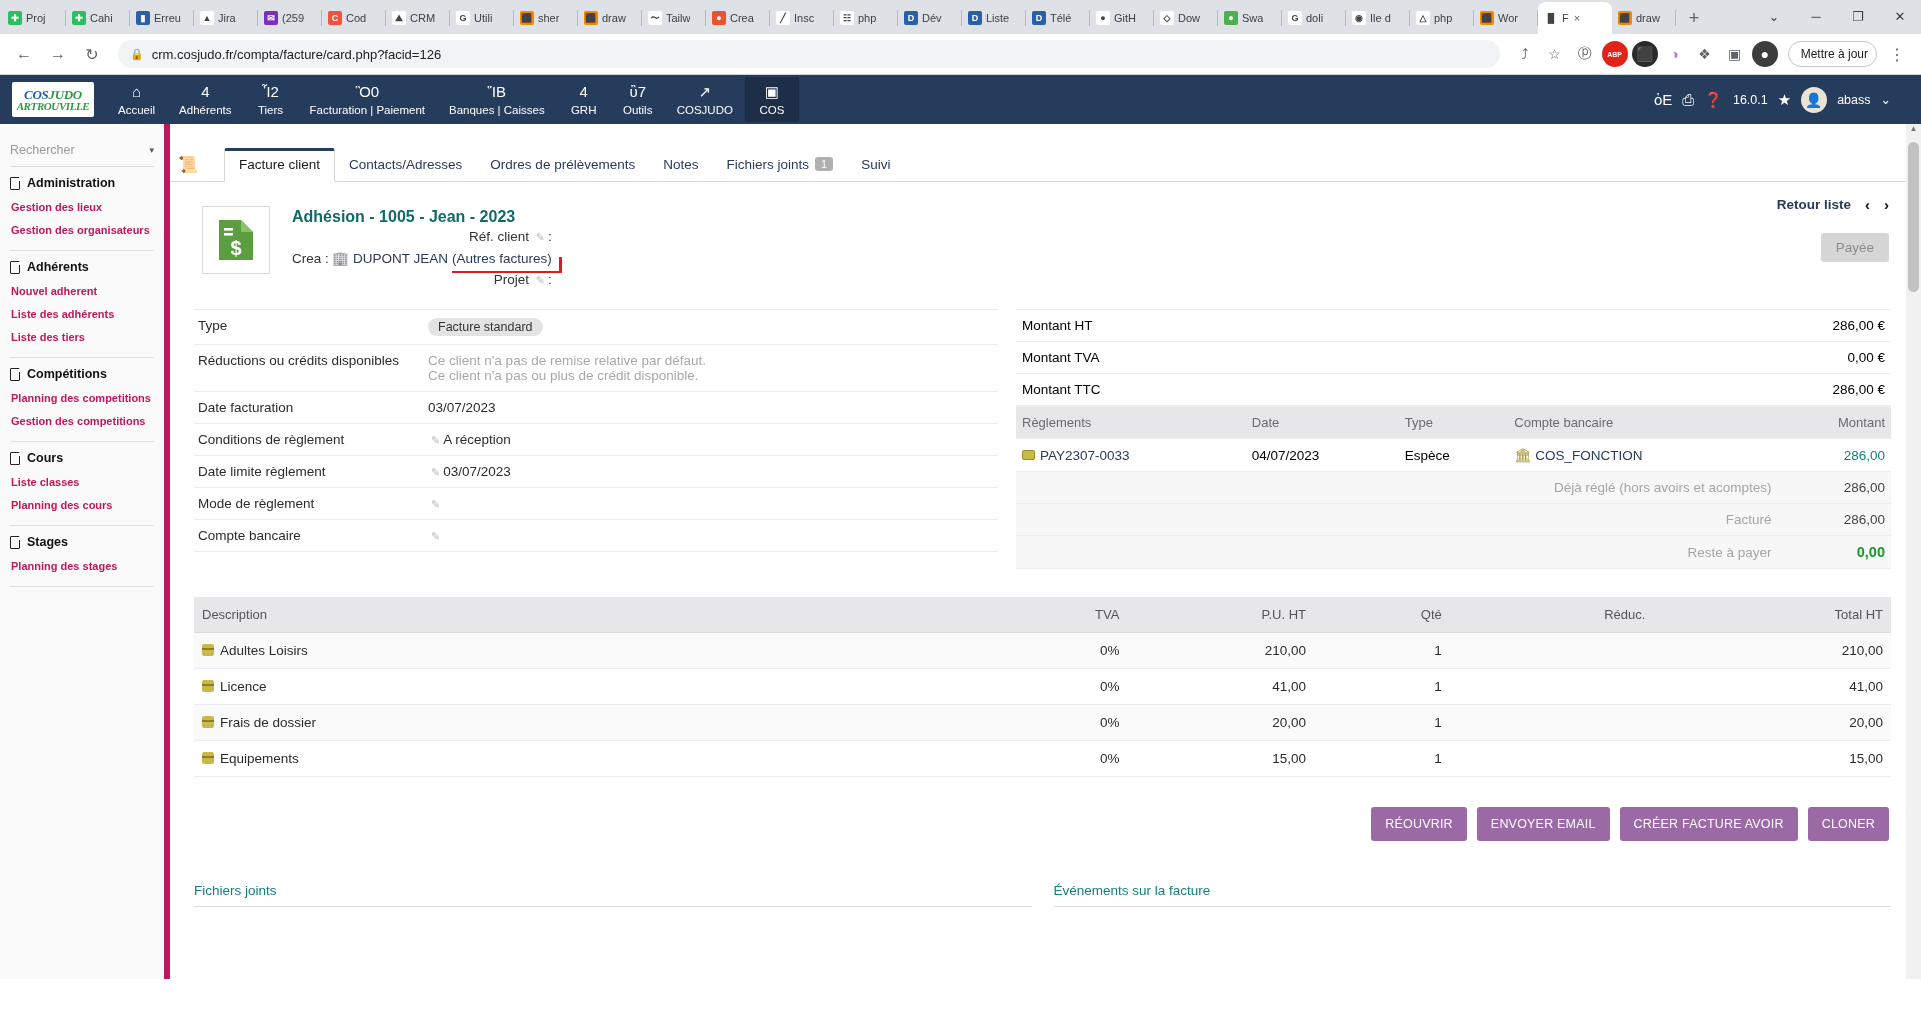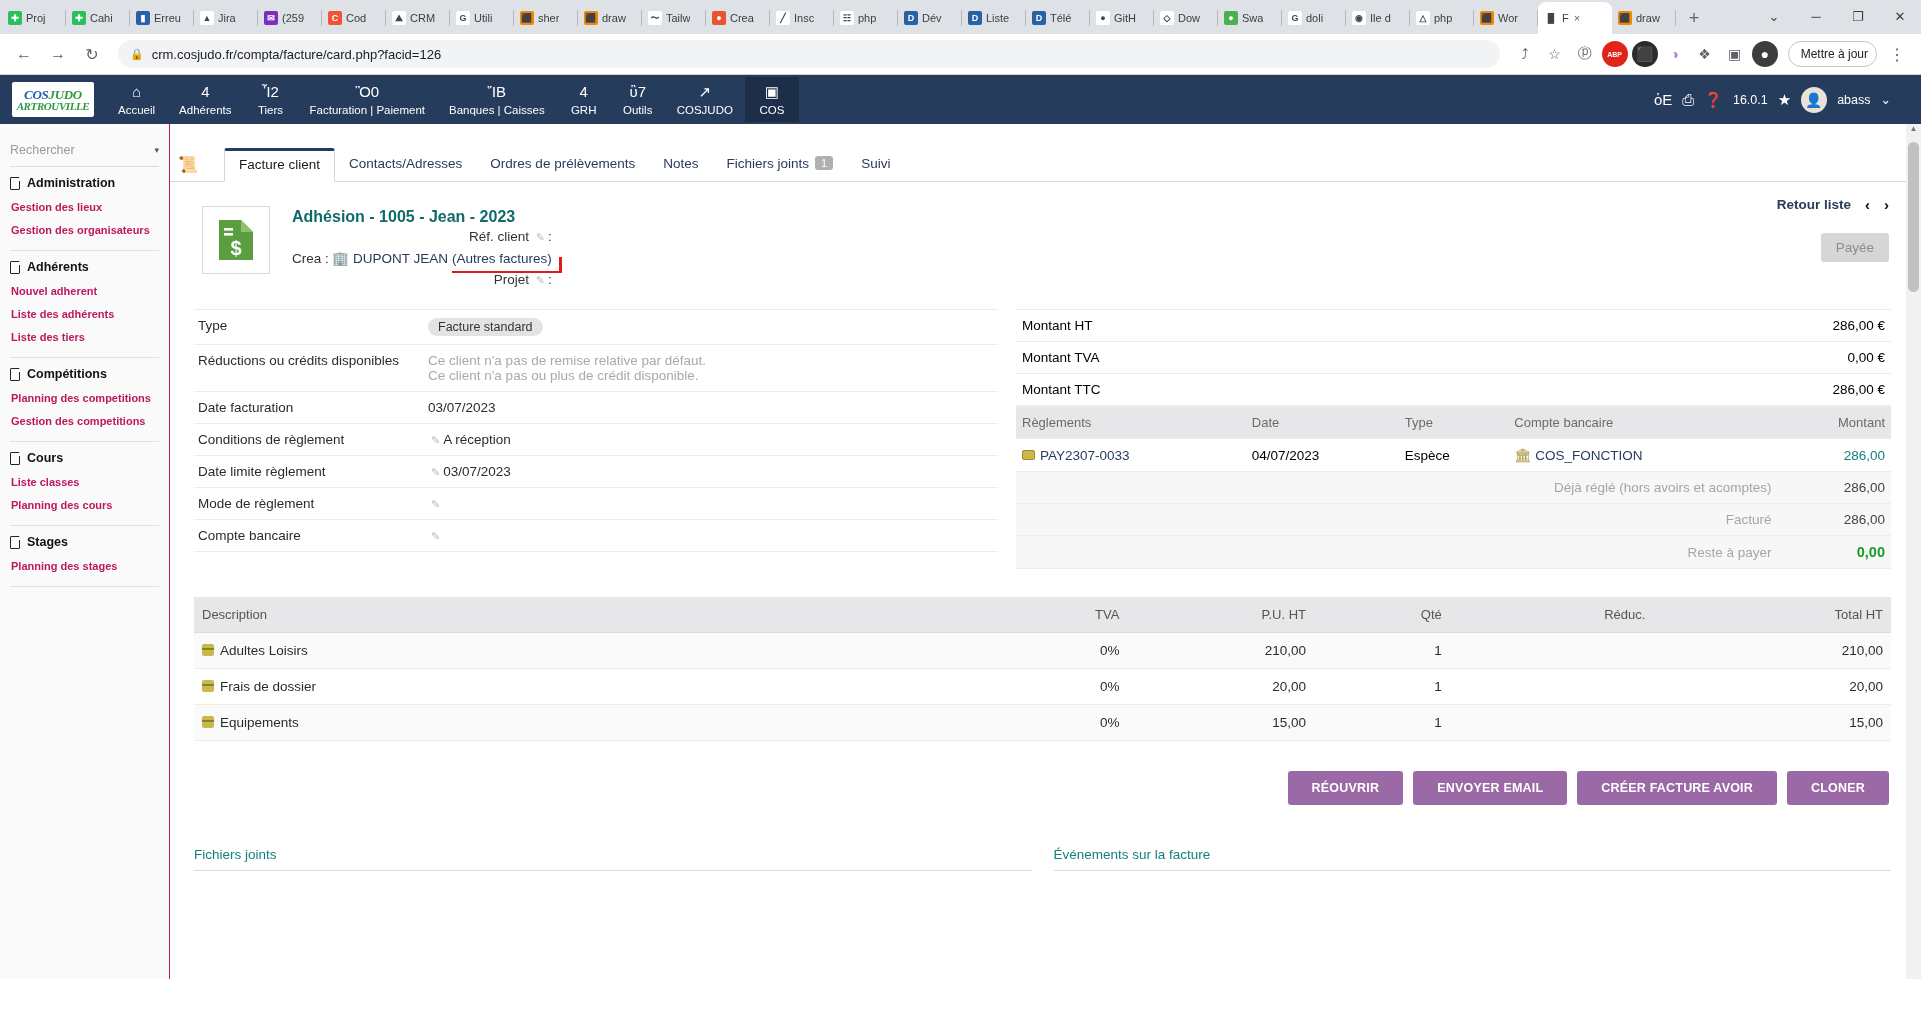--- a/index.html
+++ b/index.html
@@ -105,21 +105,21 @@
   .avatar {
     width: 26px; height: 26px; border-radius: 50%; background: #e9e2d6;
     display: flex; align-items: center; justify-content: center;
     font-size: 14px; overflow: hidden;
   }
 
   
   .appbody { display: flex; height: 855px; background: #ffffff; }
   .sidebar {
     width: 170px; flex: 0 0 170px; background: #fafafa;
-    border-right: 1px solid #be185d; padding: 0 10px;
+    border-right: 6px solid #be185d; padding: 0 10px;
     font-size: 12.5px; color: #262626;
   }
   .searchrow {
     display: flex; align-items: center; justify-content: space-between;
     border-bottom: 1px solid #dcdcdc; height: 34px; margin-top: 9px;
     color: #9a9a9a; font-size: 12.5px;
   }
   .searchrow .caret { font-size: 9px; color: #555; }
   .sgroup { border-bottom: 1px solid #e2e2e2; padding: 9px 0 8px; }
   .sgroup:last-child { border-bottom: 1px solid #e2e2e2; }
@@ -255,22 +255,22 @@
     content:""; position:absolute; left:0; right:0; top:4px; height:1.5px;
     background:#8d7f25;
   }
 
   
   .actions {
     display: flex; justify-content: flex-end; gap: 10px;
     margin: 30px 32px 0 0;
   }
   .btnp {
-    background: #9b6aa6; color: #ffffff; font-size: 12.5px; font-weight: bold;
-    padding: 10px 24px; border-radius: 3px; letter-spacing: .2px;
+    background: #9b6aa6; color: #ffffff; font-size: 12.5px; font-weight: normal;
+    padding: 10px 14px; border-radius: 3px; letter-spacing: .2px;
   }
 
   
   .bottoms { display: flex; margin: 42px 30px 0 24px; gap: 22px; }
   .bsec { flex: 1; }
   .bsec .bt {
     color: #14807d; font-size: 13.5px; padding-bottom: 8px;
     border-bottom: 1px solid #dcdcdc;
   }
 
@@ -540,21 +540,21 @@
           </div>
           <a class="slink">Planning des stages</a>
         </div>
       </div>
   </div>
 
   <div class="content">
 
     <div class="tabsrow">
       <div class="docicon">📜</div>
-      <div id="ptabs-host" style="display:flex;align-items:flex-start;padding-left:18px;">
+      <div id="ptabs-host" style="display:flex;align-items:flex-end;padding-left:18px;">
           <div class="ptab active"><span>Facture client</span></div>
           <div class="ptab"><span>Contacts/Adresses</span></div>
           <div class="ptab"><span>Ordres de prélèvements</span></div>
           <div class="ptab"><span>Notes</span></div>
           <div class="ptab"><span>Fichiers joints</span><span class="badge">1</span></div>
           <div class="ptab"><span>Suivi</span></div>
         </div>
     </div>
 
     <div class="titlewrap">
@@ -702,20 +702,28 @@
         <tbody id="lines-host">
             <tr>
               <td class="left"><span class="boxico"></span><span>Adultes Loisirs</span></td>
               <td>0%</td>
               <td>210,00</td>
               <td>1</td>
               <td></td>
               <td>210,00</td>
             </tr>
             <tr>
+              <td class="left"><span class="boxico"></span><span>Licence</span></td>
+              <td>0%</td>
+              <td>41,00</td>
+              <td>1</td>
+              <td></td>
+              <td>41,00</td>
+            </tr>
+            <tr>
               <td class="left"><span class="boxico"></span><span>Frais de dossier</span></td>
               <td>0%</td>
               <td>20,00</td>
               <td>1</td>
               <td></td>
               <td>20,00</td>
             </tr>
             <tr>
               <td class="left"><span class="boxico"></span><span>Equipements</span></td>
               <td>0%</td>

